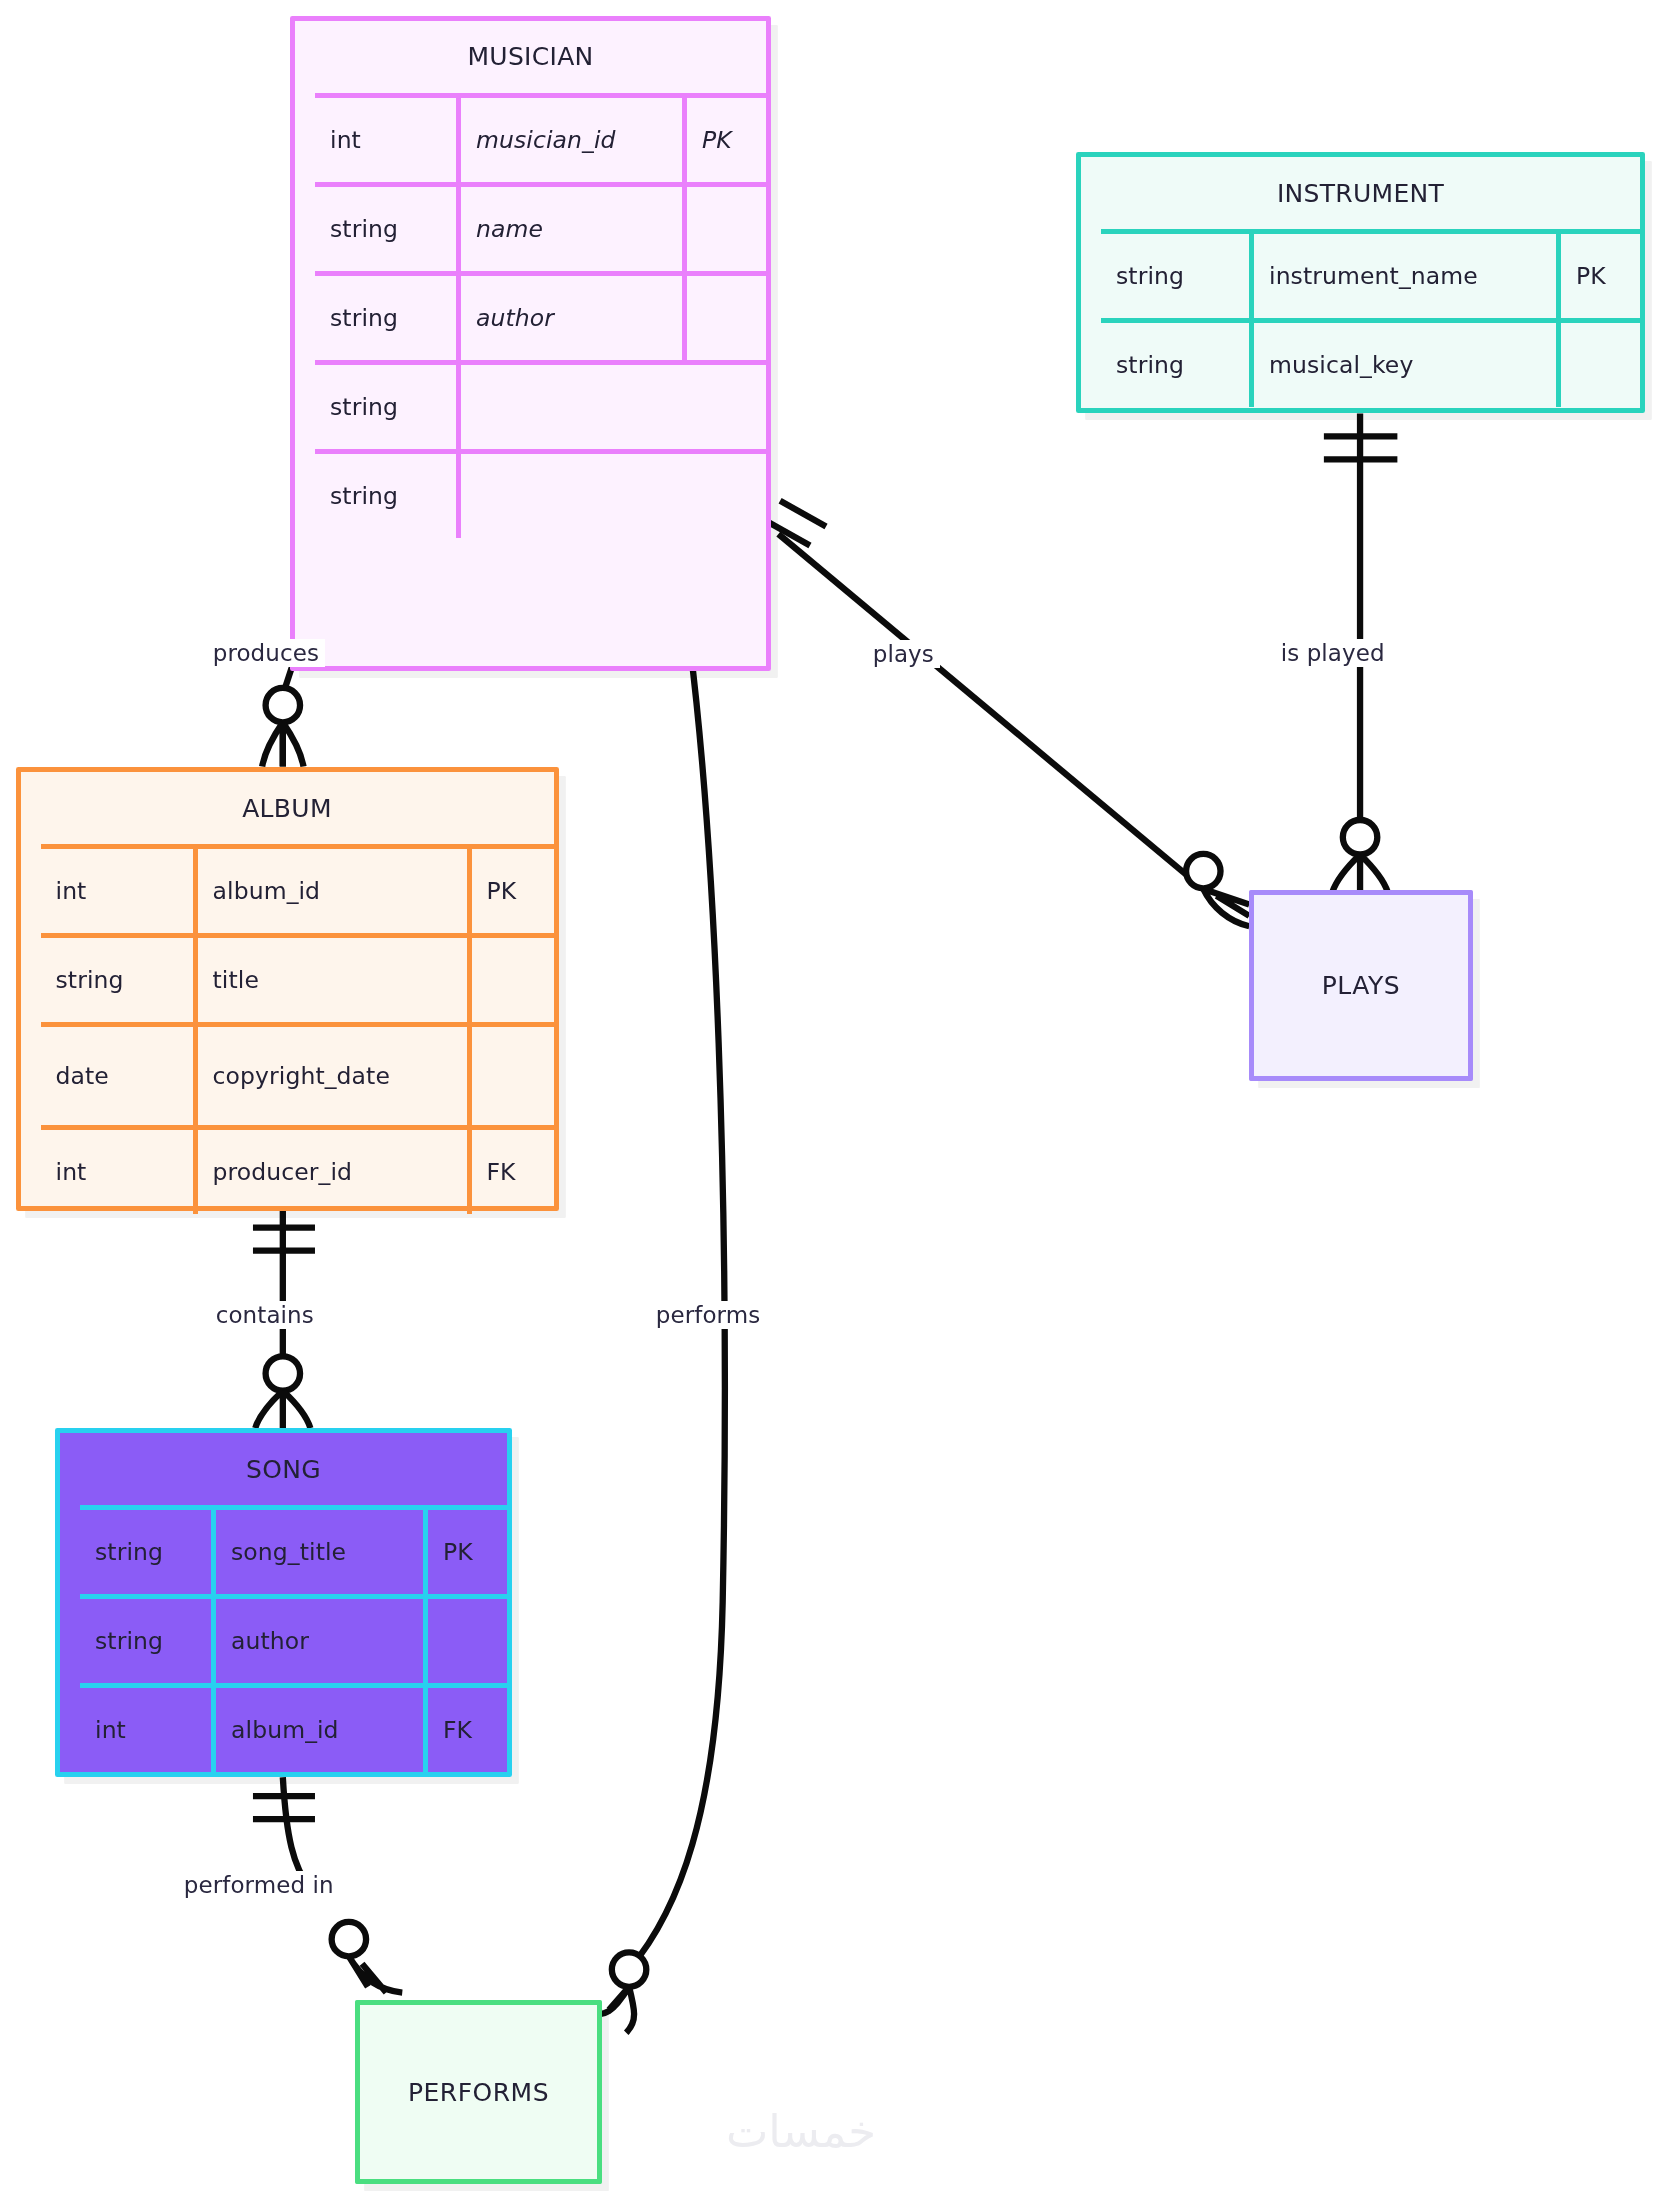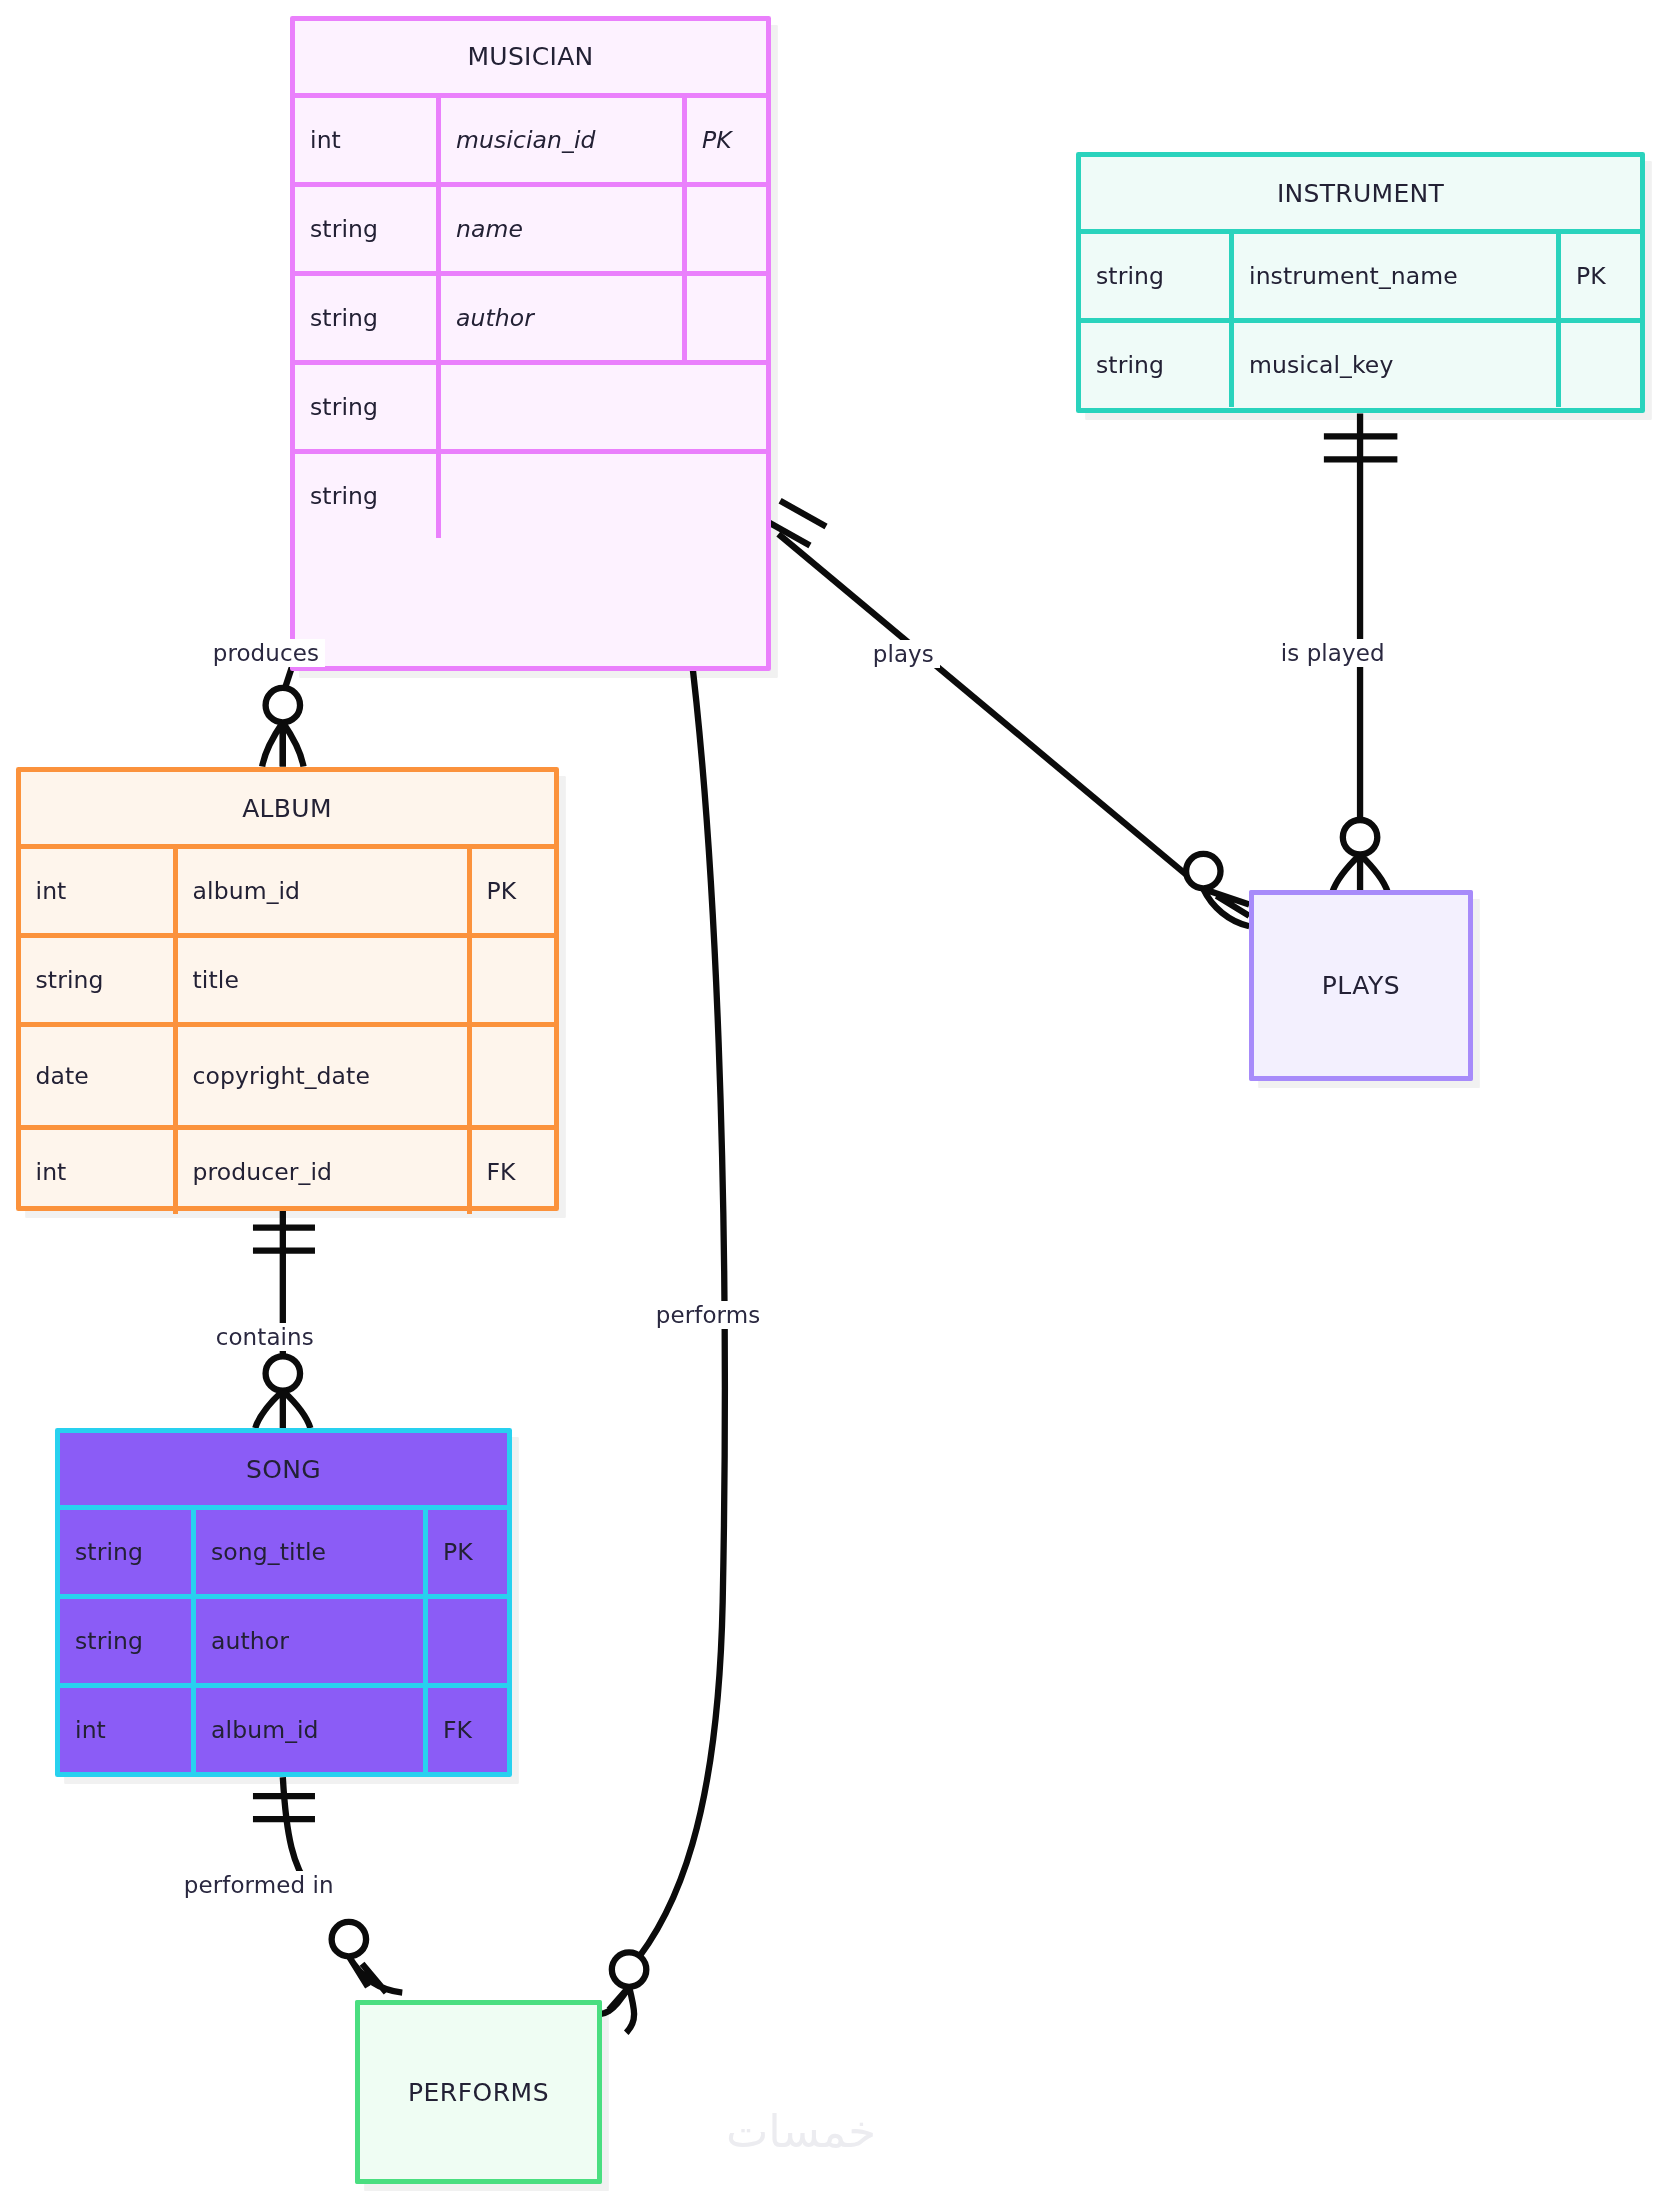--- a/index.html
+++ b/index.html
@@ -57,20 +57,21 @@
     display: flex;
     align-items: center;
     justify-content: center;
     box-sizing: border-box;
     font-size: 25px;
     letter-spacing: 0.3px;
     color: #232135;
   }
   .entity .ent-rows {
     display: block;
+    padding-left: 20px;
   }
   .entity .ent-row {
     display: flex;
     box-sizing: border-box;
     border-top-style: solid;
     border-top-width: 5.2px;
   }
   .entity .cell {
     display: flex;
     align-items: center;
@@ -296,20 +297,20 @@
   <div class="relbox r-performs" style="left:355px; top:2000px; width:247px; height:184px;">PERFORMS</div>
 
   <div class="edge-label" style="left:207px; top:639px;">produces</div>
 
   <div class="edge-label" style="left:867px; top:640px;">plays</div>
 
   <div class="edge-label" style="left:1275px; top:639px;">is played</div>
 
   <div class="edge-label" style="left:650px; top:1301px;">performs</div>
 
-  <div class="edge-label" style="left:210px; top:1301px;margin-top:22px;">contains</div>
+  <div class="edge-label" style="left:210px; top:1301px;">contains</div>
 
   <div class="edge-label" style="left:178px; top:1871px;">performed in</div>
 
   <div class="watermark" style="left:726px; top:2105px;">خمسات</div>
 
 </div>
 
 
 </body></html>

